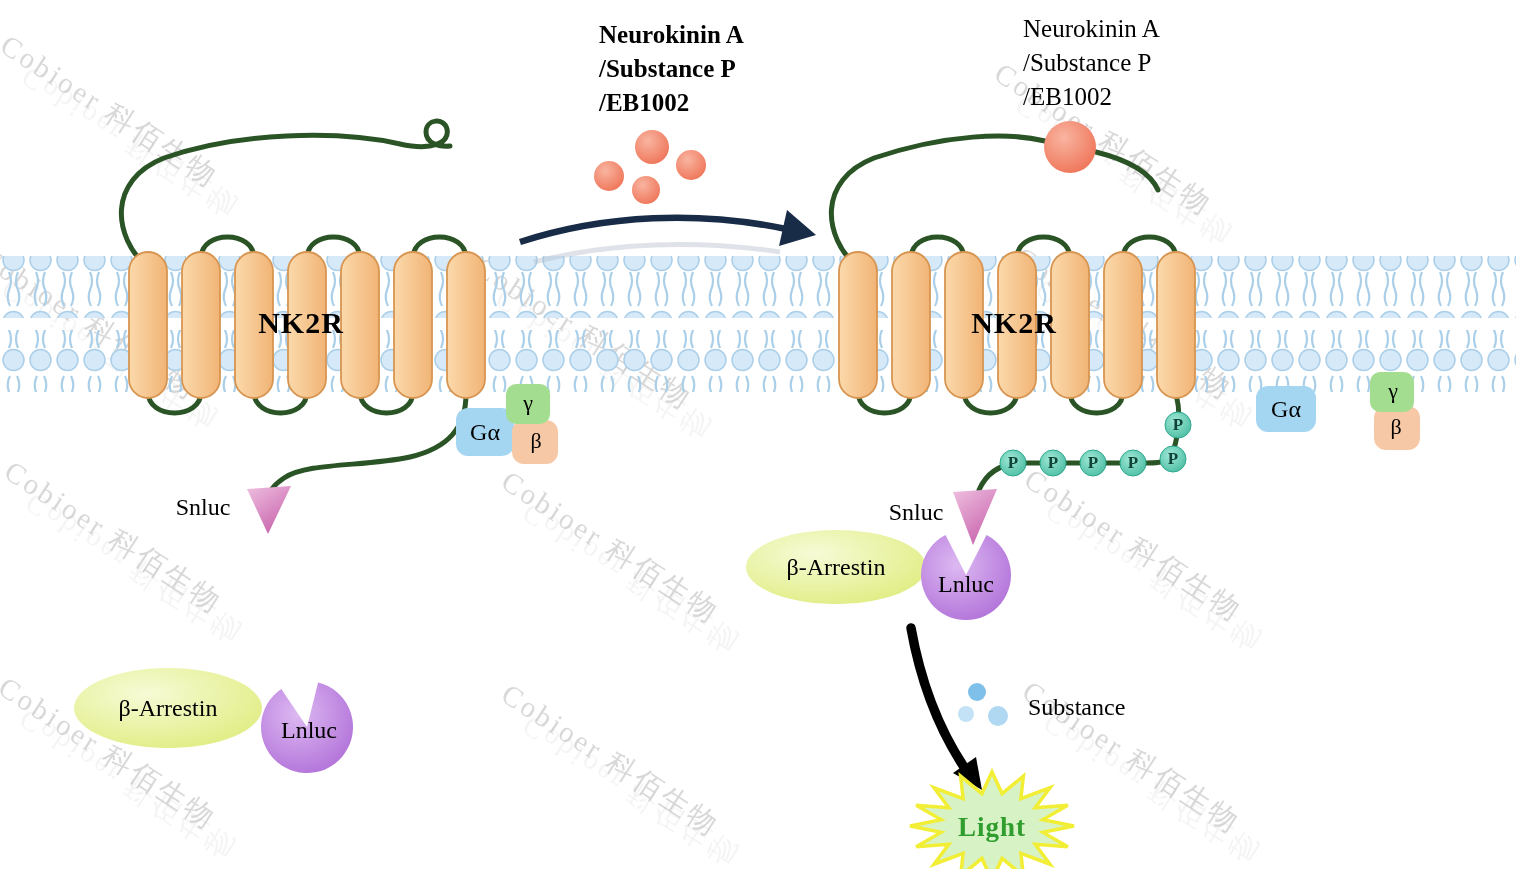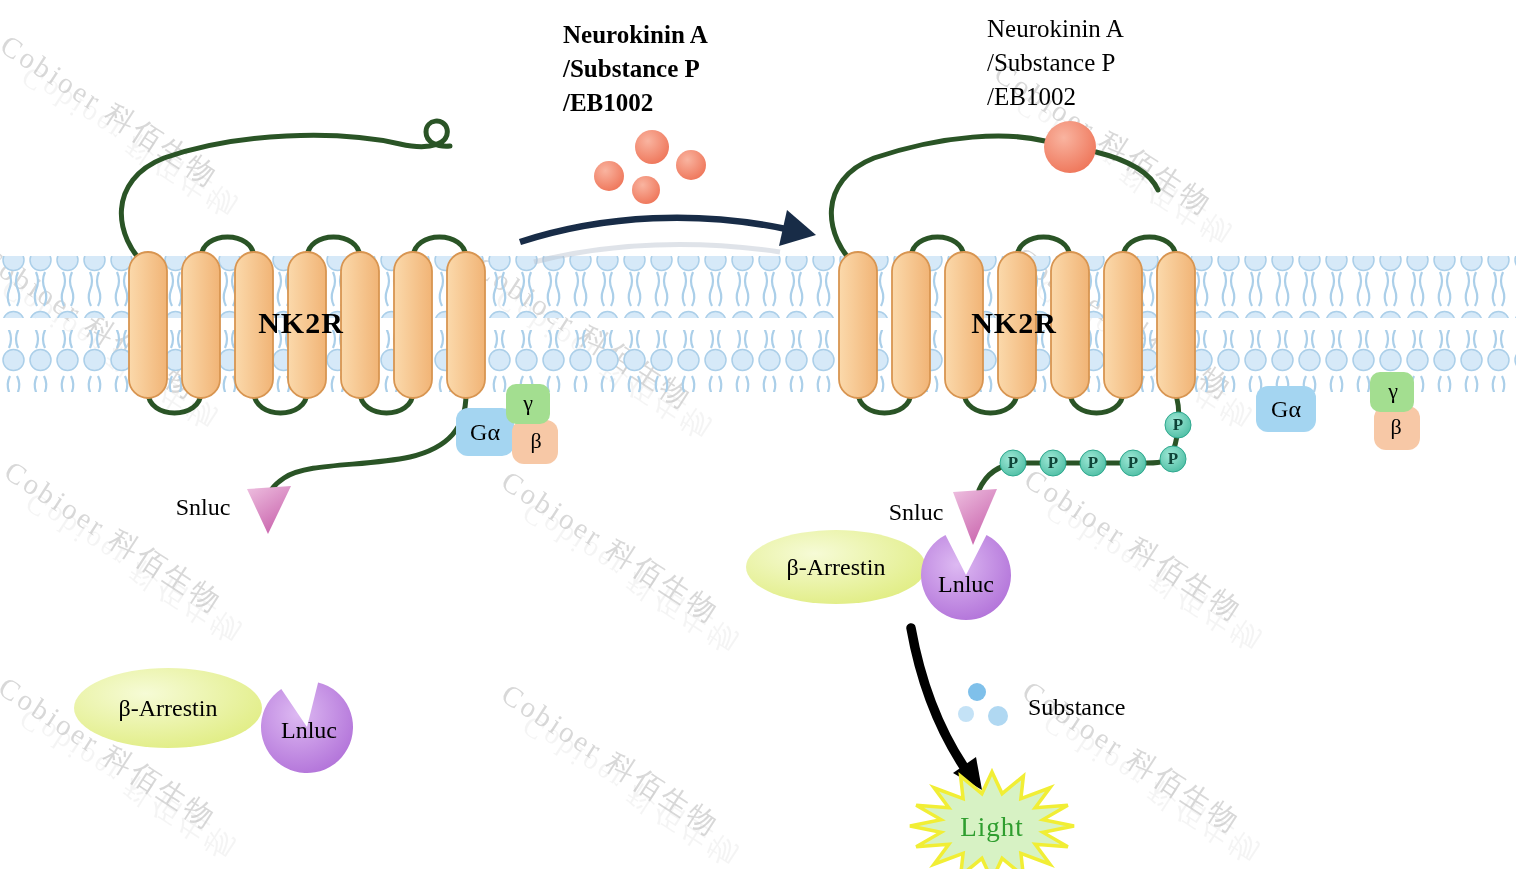--- a/index.html
+++ b/index.html
@@ -11,28 +11,28 @@
   #watermarks { position:absolute; inset:0; z-index:1; }
   .wm {
     position:absolute; font-size:29px; letter-spacing:3px; white-space:nowrap;
     transform:rotate(33deg); transform-origin:left top; opacity:.55;
     font-family:"Liberation Serif", serif;
   }
   .wm.ghost { opacity:.14; transform:rotate(33deg) scaleY(-1); }
   #art { position:absolute; left:0; top:0; z-index:2; }
   .lbl { position:absolute; z-index:3; white-space:nowrap; color:#000; }
   .center { transform:translate(-50%,-50%); }
-  .ligand-title { font-size:25px; line-height:34px; }
+  .ligand-title { font-size:25px; line-height:34px;margin-left:36px; }
   .bold { font-weight:bold; }
   .nk2r { font-size:30px; font-weight:bold; letter-spacing:1px; }
   .gsub { font-size:24px; }
   .gsmall { font-size:22px; }
   .name-label { font-size:24px; }
   .p-lbl { font-size:17px; font-weight:bold; color:#0e4438; }
-  .light-lbl { font-size:27px; font-weight:normal; color:#2f9e2f; letter-spacing:1px; }
+  .light-lbl { font-size:27px; font-weight:bold; color:#2f9e2f; letter-spacing:1px; }
 </style>
 </head>
 <body>
 
 <div id="stage">
 
   <div id="watermarks">
       <div class="wm" style="left: 14px; top: 26px; color: rgb(185, 185, 185);">Cobioer 科佰生物</div>
       <div class="wm ghost" style="left: 14px; top: 90px; color: rgb(185, 185, 185);">Cobioer 科佰生物</div>
       <div class="wm" style="left: 1008px; top: 54px; color: rgb(185, 185, 185);">Cobioer 科佰生物</div>

